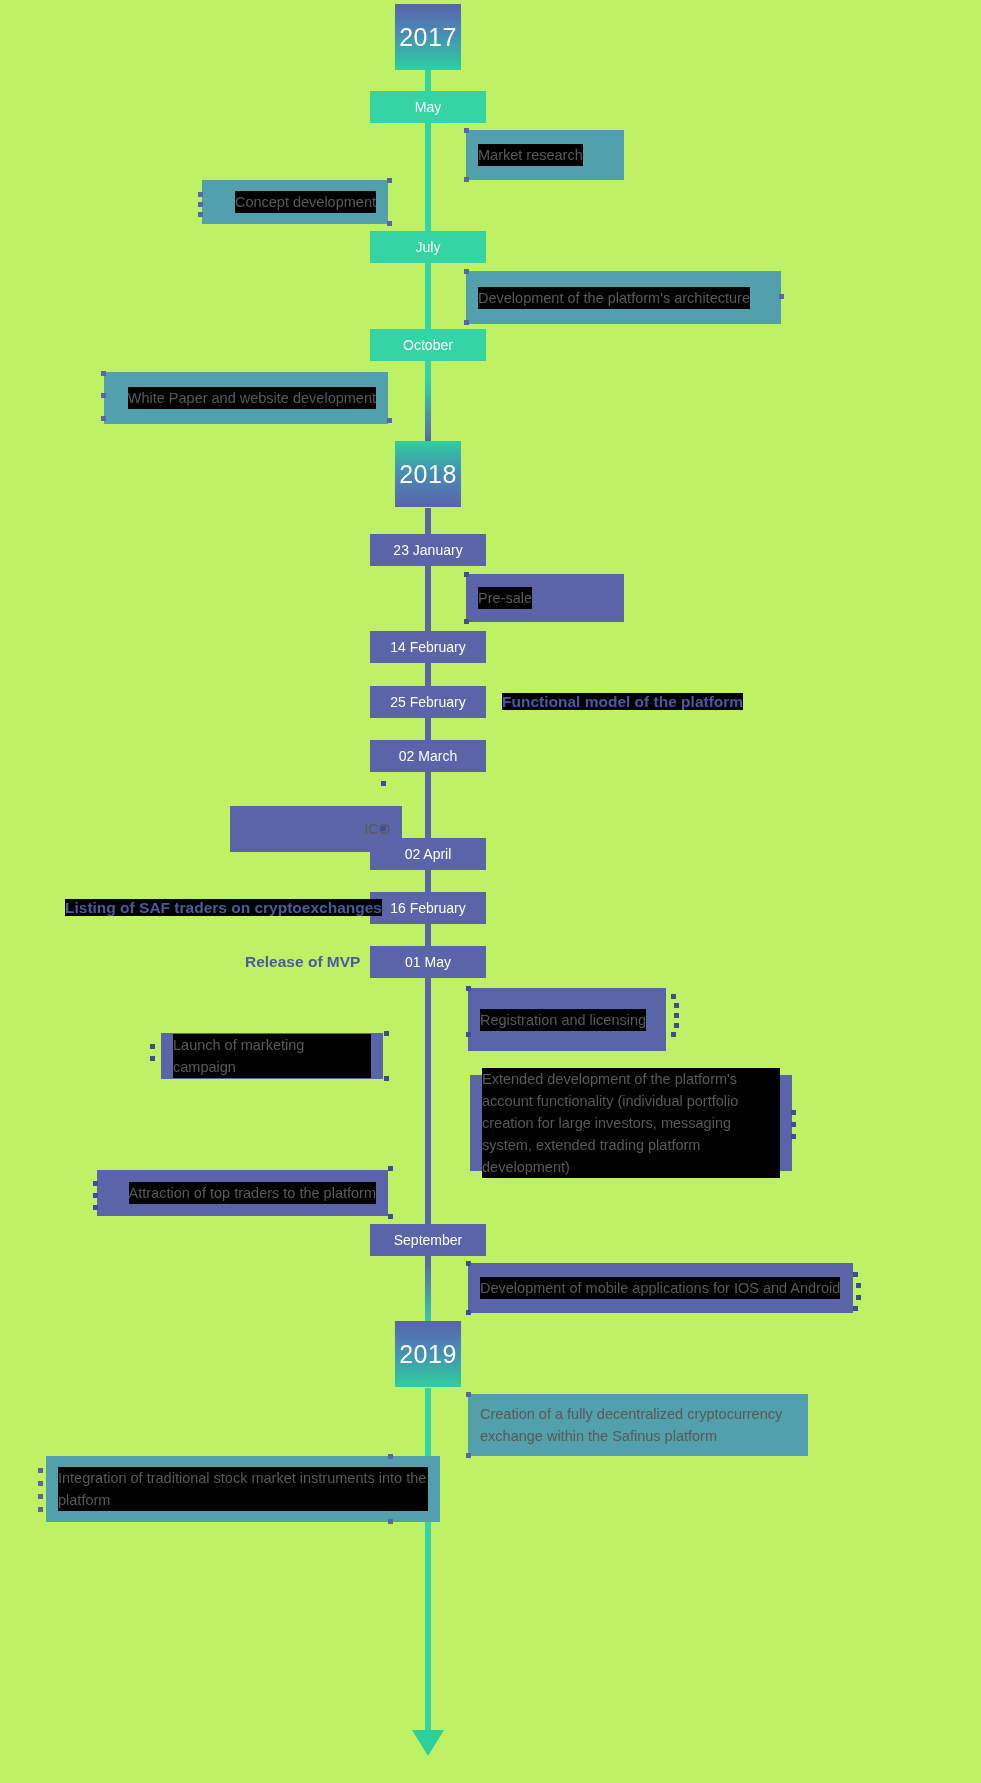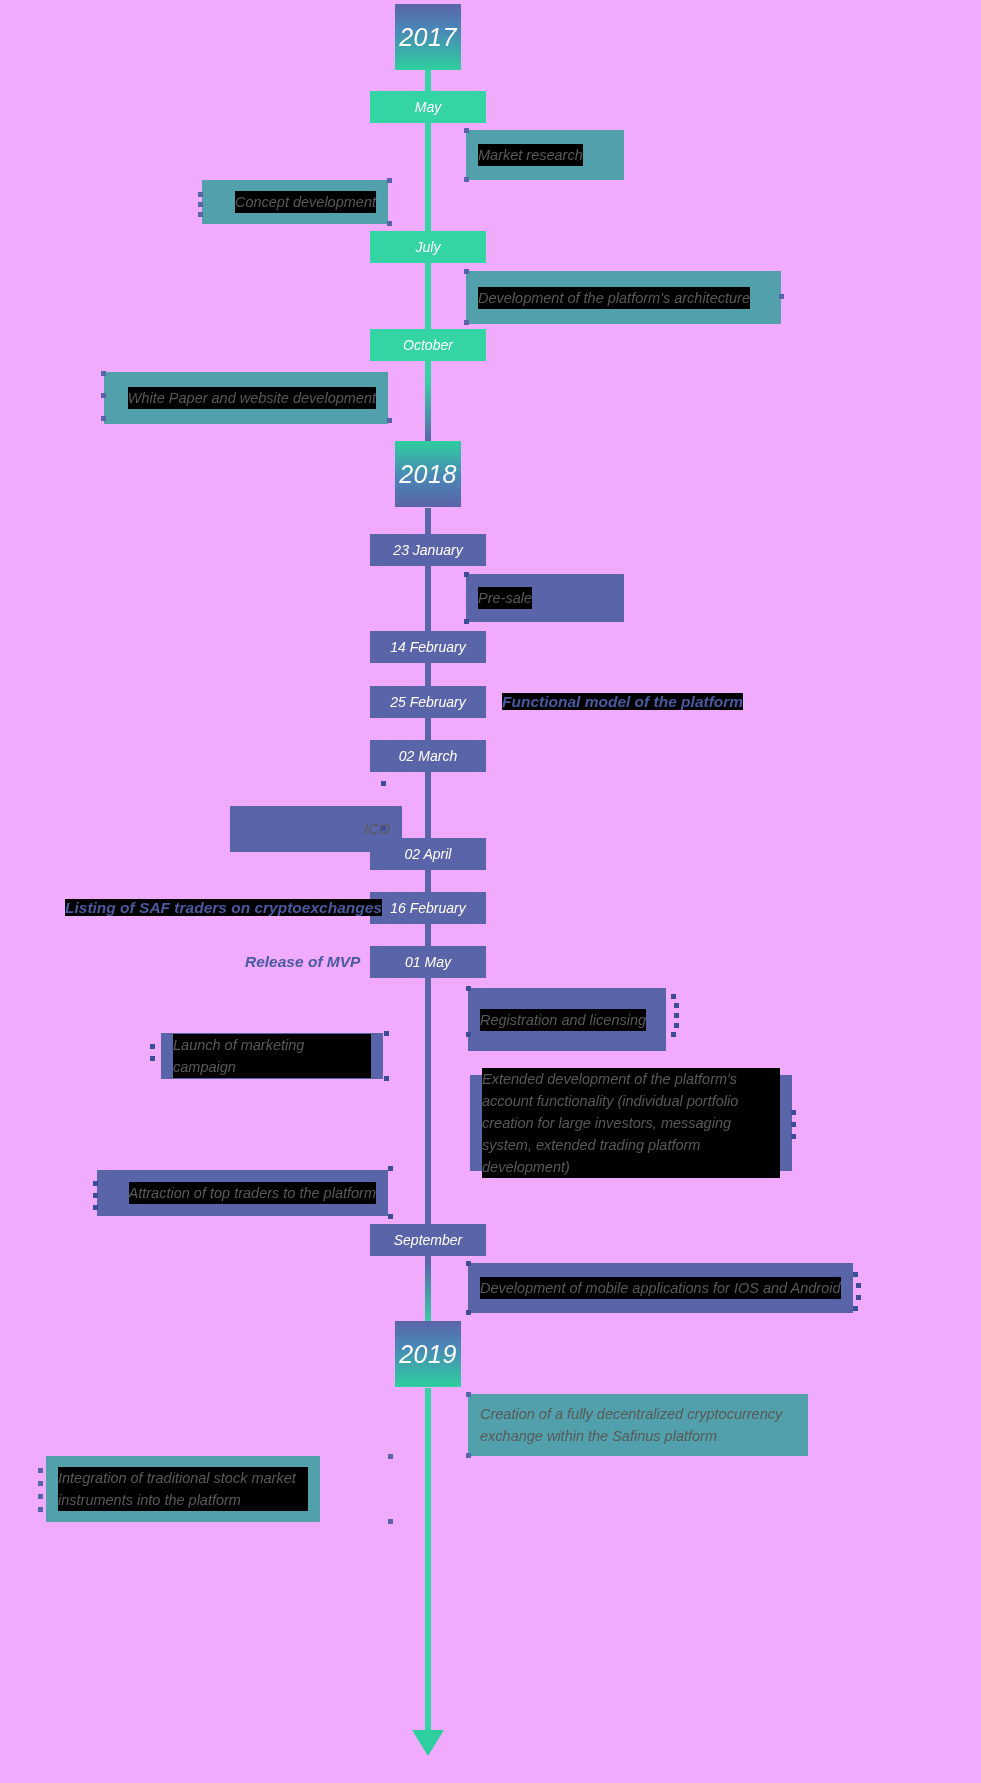--- a/index.html
+++ b/index.html
@@ -5,22 +5,21 @@
   html,body{margin:0;padding:0;background:#ffffff;}
   body{
     font-family:"Liberation Sans", sans-serif;
     -webkit-font-smoothing:antialiased;
   }
   #page{
     position:relative;
     width:981px;
     height:1783px;
     overflow:hidden;
-    background:#f0abfc;
-    font-style:italic;
+    background:#bef264;
   }
 
   
   .spine{
     position:absolute;
     left:425px;
     width:6px;
   }
   .spine.teal  { background:linear-gradient(to bottom,#35d4a4,#35d4a4); }
   .spine.tealblue{ background:linear-gradient(to bottom,#35d4a4,#5a64a8); }
@@ -254,21 +253,21 @@
   <div class="handle t" style="left:856px;top:1283px;"></div>
   <div class="handle t" style="left:856px;top:1295px;"></div>
   <div class="handle t" style="left:853px;top:1306px;"></div>
 
   <div class="card teal" style="left:468px;top:1394px;width:340px;height:62px;">
     <span class="txt no-hl" style="background:transparent;">Creation of a fully decentralized cryptocurrency exchange within the Safinus platform</span>
   </div>
   <div class="handle" style="left:466px;top:1392px;"></div>
   <div class="handle" style="left:466px;top:1453px;"></div>
 
-  <div class="card teal" style="left:46px;top:1456px;width:274px;height:66px;justify-content:flex-end;">
+  <div class="card teal" style="left:46px;top:1456px;width:394px;height:66px;justify-content:flex-end;">
     <span class="txt" style="display:inline;">Integration of traditional stock market instruments into the platform</span>
   </div>
   <div class="handle" style="left:38px;top:1468px;"></div>
   <div class="handle" style="left:38px;top:1481px;"></div>
   <div class="handle" style="left:38px;top:1494px;"></div>
   <div class="handle" style="left:38px;top:1507px;"></div>
   <div class="handle" style="left:388px;top:1454px;"></div>
   <div class="handle" style="left:388px;top:1519px;"></div>
 
   <div class="bare" style="left:502px;top:691px;">

